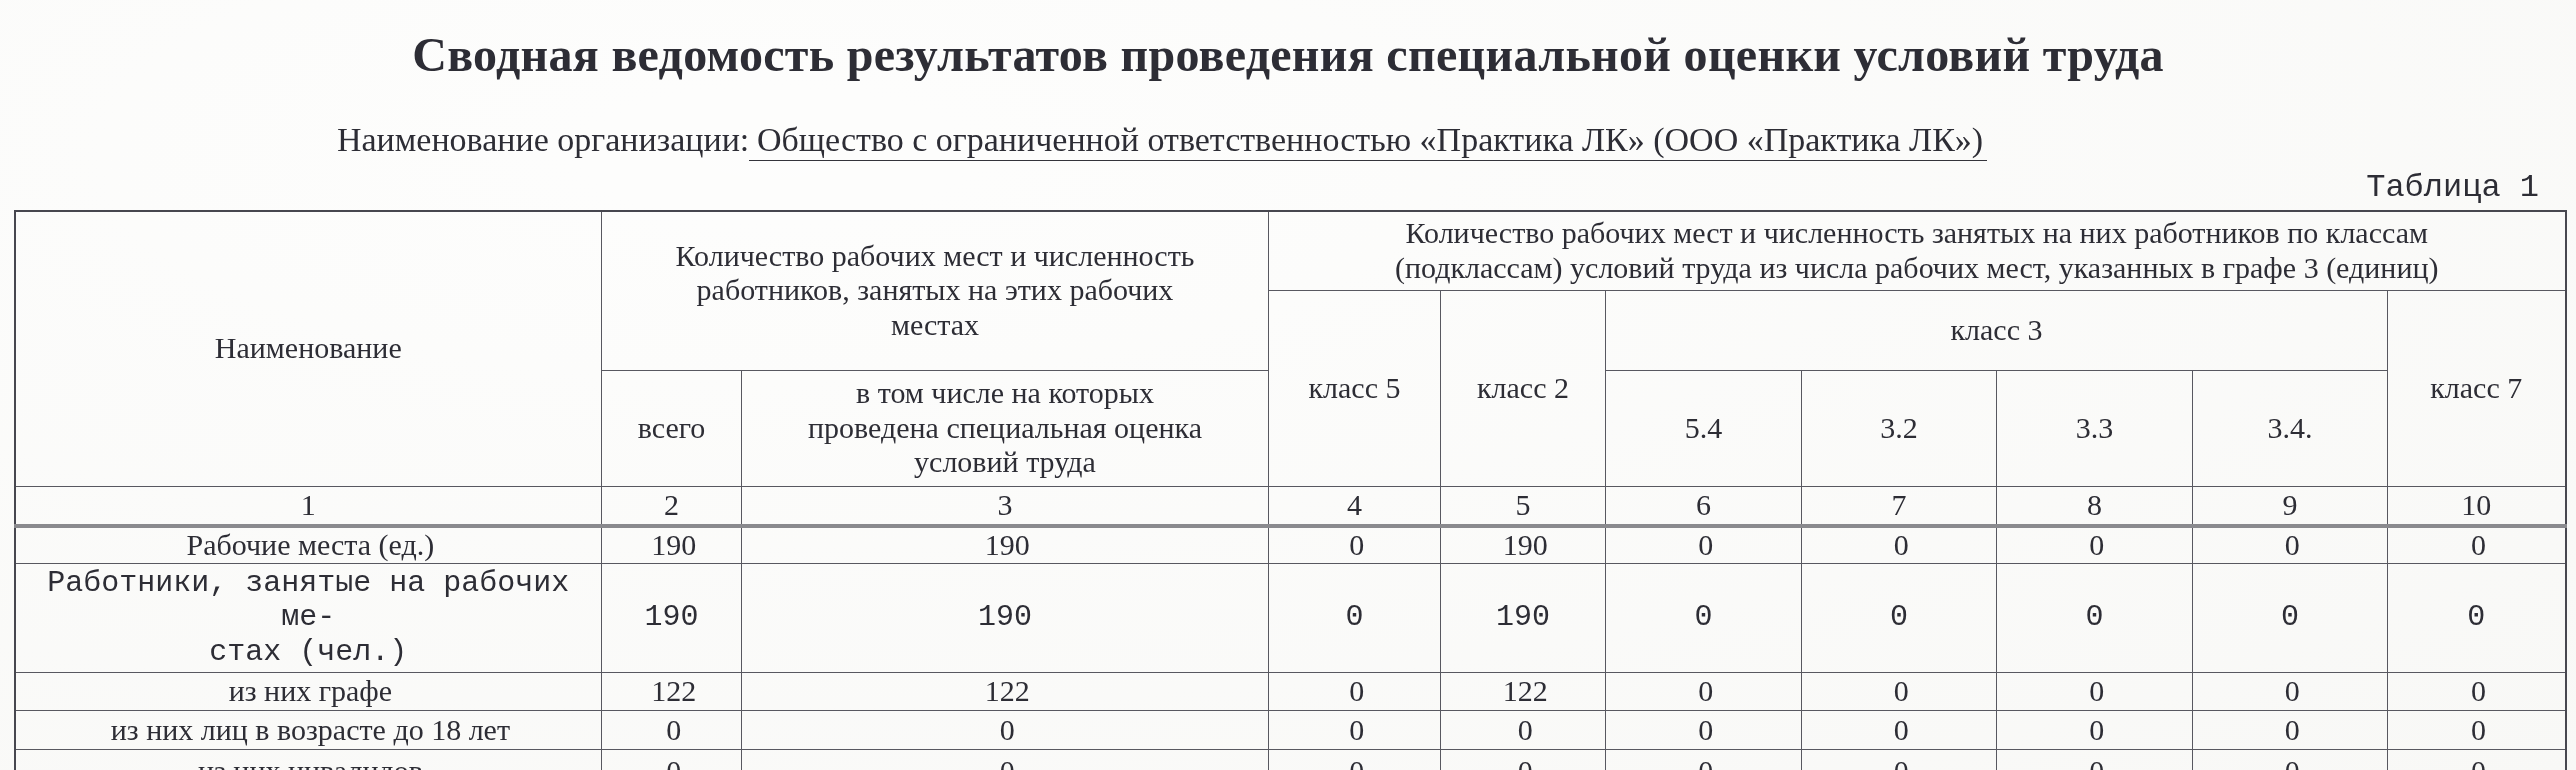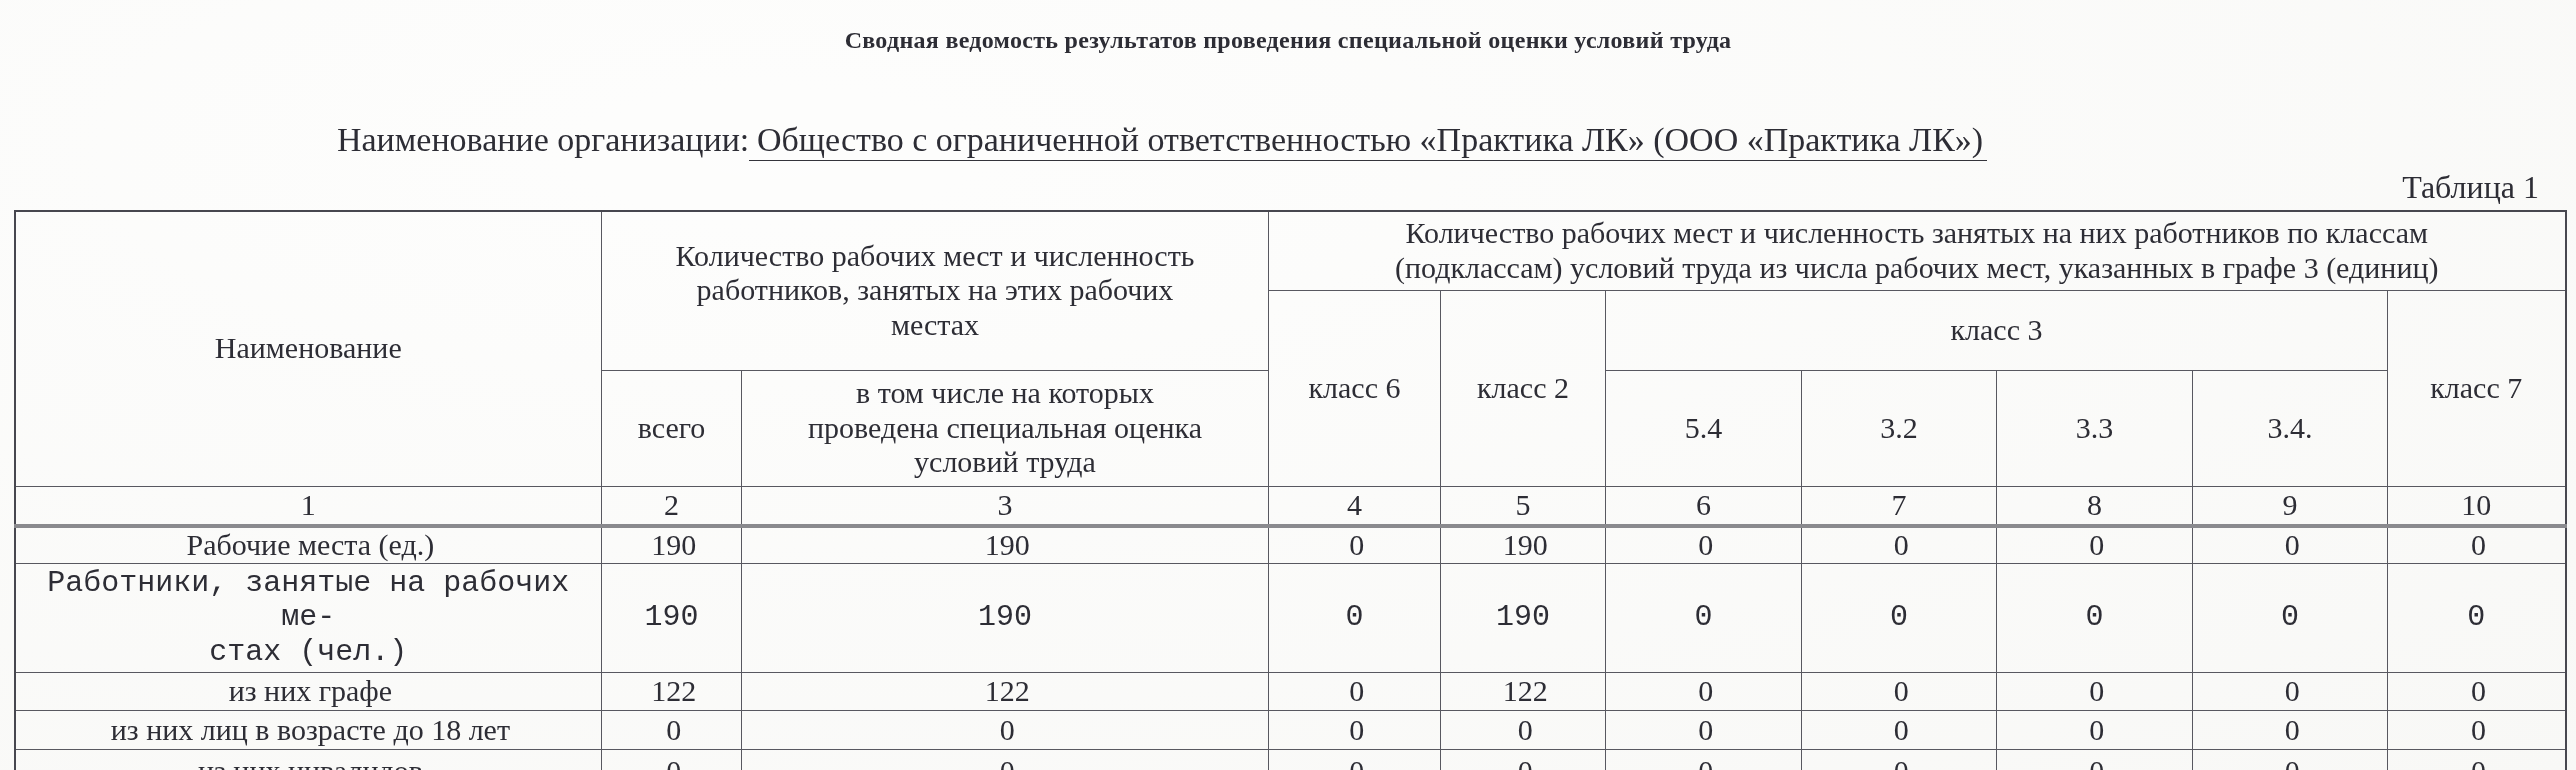--- a/index.html
+++ b/index.html
@@ -21,21 +21,21 @@
     background:
       radial-gradient(ellipse at 30% 20%, rgba(255,255,255,0.6), rgba(0,0,0,0.012)),
       #fbfbf9;
   }
   .doc-title {
     position: absolute;
     top: 27px;
     left: 0;
     width: 2576px;
     text-align: center;
-    font-size: 24px;
+    font-size: 48px;
     font-weight: bold;
     letter-spacing: 0.3px;
   }
   .org-line {
     position: absolute;
     top: 121px;
     left: 0;
     width: 2324px;
     text-align: center;
     font-size: 34px;
@@ -43,20 +43,21 @@
   }
   .org-value {
     border-bottom: 1.9px solid #34343b;
     padding: 0 3.9px 1.9px 7.7px;
   }
   .table-caption {
     position: absolute;
     top: 169px;
     right: 37px;
     font-size: 32px;
+    font-family: Liberation Mono, monospace;
   }
   table.sout {
     position: absolute;
     left: 13.5px;
     top: 210px;
     width: 2552px;
     border-collapse: collapse;
     table-layout: fixed;
     font-size: 30px;
     background: transparent;
@@ -121,21 +122,21 @@
         <tr class="r1">
       <td rowspan="3">Наименование</td>
       <td colspan="2" rowspan="2" class="multiline">Количество рабочих мест и численность
 работников, занятых на этих рабочих
 местах</td>
       <td colspan="7" class="multiline">Количество рабочих мест и численность занятых на них работников по классам
 (подклассам) условий труда из числа рабочих мест, указанных в графе 3 (единиц)</td>
     </tr>
 
     <tr class="r2">
-      <td rowspan="2">класс 6</td>
+      <td rowspan="2">класс 5</td>
       <td rowspan="2">класс 2</td>
       <td colspan="4">класс 3</td>
       <td rowspan="2">класс 7</td>
     </tr>
 
     <tr class="r3">
       <td>всего</td>
       <td class="multiline">в том числе на которых
 проведена специальная оценка
 условий труда</td>

